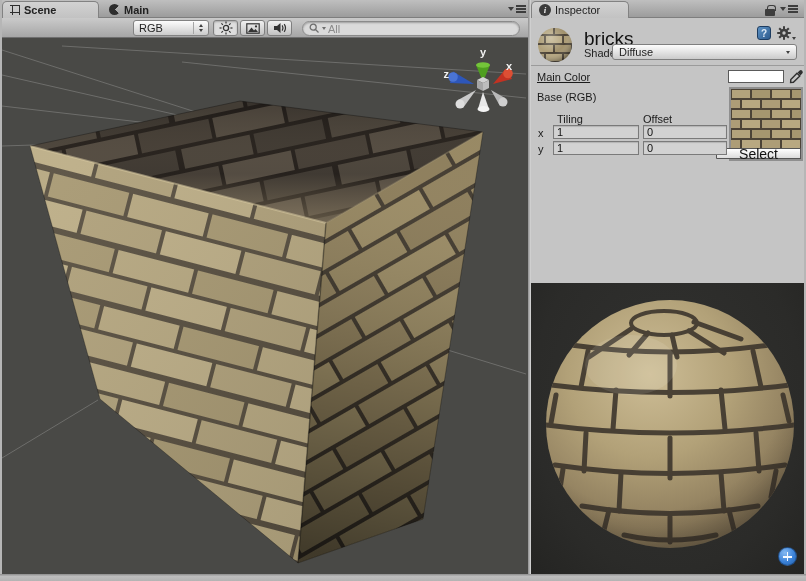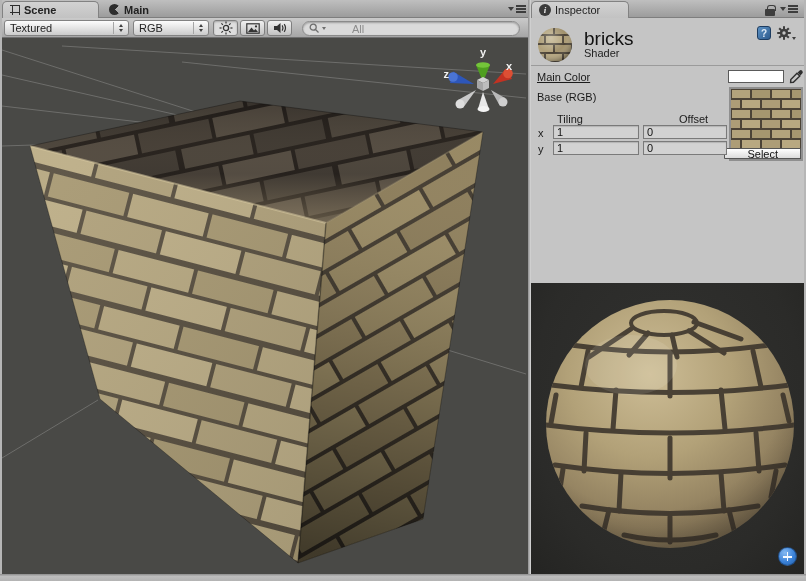--- a/index.html
+++ b/index.html
@@ -36,39 +36,39 @@
 
   
   .scene-toolbar { position:absolute; left:0; top:18px; width:526px; height:20px; background:linear-gradient(#cacaca,#a6a6a6); border-bottom:1px solid #6f6f6f; }
   .mini-dropdown { position:absolute; top:2px; height:16px; border:1px solid #828282; border-radius:3px; background:linear-gradient(#fdfdfd,#cbcbcb); display:flex; align-items:center; padding:0 5px; color:#222; cursor:pointer; }
   .updown { display:flex; flex-direction:column; gap:2px; align-items:center; margin-left:auto; padding-left:5px; border-left:1px solid #a5a5a5; height:12px; justify-content:center; }
   .tri-up-xs { width:0; height:0; border-left:2.5px solid transparent; border-right:2.5px solid transparent; border-bottom:3.5px solid #3f3f3f; }
   .tri-down-xs { width:0; height:0; border-left:2.5px solid transparent; border-right:2.5px solid transparent; border-top:3.5px solid #3f3f3f; }
   .tool-btn { position:absolute; top:2px; width:25px; height:16px; border:1px solid #7f7f7f; border-radius:3px; background:linear-gradient(#f0f0f0,#c2c2c2); display:flex; align-items:center; justify-content:center; cursor:pointer; }
   .tool-btn.pressed { background:#dedede; box-shadow:inset 0 1px 2px rgba(0,0,0,.25); }
   .search-pill { position:absolute; top:3px; left:300px; width:218px; height:15px; border:1px solid #8a8a8a; border-radius:8px; background:#dadada; box-shadow:inset 0 1px 2px rgba(0,0,0,.28); display:flex; align-items:center; padding:0 6px; gap:2px; }
-  .search-text { color:#8b8b8b;margin-left:24px; }
+  .search-text { color:#8b8b8b; }
 
   
   .viewport { position:absolute; left:0; top:38px; width:526px; height:536px; background:#494946; overflow:hidden; }
 
   
   .insp-body { position:absolute; left:0; top:18px; width:273px; height:246px; background:#c5c5c5; }
   .mat-name { position:absolute; left:53px; top:10px; font-size:19px; color:#111; }
   .shader-label { position:absolute; left:53px; top:29px; color:#222; }
   .shader-dropdown { position:absolute; left:81px; top:26px; width:185px; height:16px; border:1px solid #7f7f7f; border-radius:3px; background:linear-gradient(#fdfdfd,#cbcbcb); display:flex; align-items:center; padding:0 6px; color:#222; cursor:pointer; }
   .shader-dropdown .tri-down-xs { margin-left:auto; }
   .help-ic { position:absolute; left:226px; top:8px; width:14px; height:14px; border-radius:3px; background:linear-gradient(135deg,#5d92c4,#2d5b8e); border:1px solid #1d3c60; color:#dce9f5; font-weight:bold; font-size:10px; display:flex; align-items:center; justify-content:center; cursor:pointer; }
   .gear-wrap { position:absolute; left:246px; top:8px; width:20px; height:14px; display:flex; align-items:flex-end; cursor:pointer; }
   .header-divider { position:absolute; left:0; top:47px; width:273px; border-top:1px solid #9b9b9b; }
 
   .prop-label { position:absolute; color:#1a1a1a; }
   .color-swatch { position:absolute; left:197px; top:52px; width:56px; height:13px; background:#ffffff; border:1px solid #5a5a5a; cursor:pointer; }
   .thumb-box { position:absolute; left:198px; top:69px; width:74px; height:74px; border:2px solid #8f8f8f; box-shadow:0 0 0 1px #5f5f5f inset; cursor:pointer; }
-  .select-btn { position:absolute; right:0; bottom:0; height:11px; padding:0 22px; font-size:11px; line-height:10px; color:#111; background:linear-gradient(#ffffff,#dcdcdc); border:1px solid #565656; border-radius:2px 0 0 0; cursor:pointer; }
+  .select-btn { position:absolute; right:0; bottom:0; height:11px; padding:0 22px; font-size:14px; line-height:10px; color:#111; background:linear-gradient(#ffffff,#dcdcdc); border:1px solid #565656; border-radius:2px 0 0 0; cursor:pointer; }
   .field { position:absolute; height:14px; background:#d2d2d2; border:1px solid #7a7a7a; box-shadow:inset 0 1px 1px rgba(0,0,0,.15); padding:0 3px; line-height:12px; color:#111; cursor:text; }
 
   
   .preview-header { position:absolute; left:0; top:264px; width:273px; height:19px; background:linear-gradient(#616161,#474747); border-top:1px solid #8a8a8a; border-bottom:1px solid #2a2a2a; display:flex; align-items:center; }
   .preview-title { margin-left:6px; font-weight:bold; color:#e4e4e4; }
   .ph-btn { position:absolute; top:2px; width:21px; height:14px; border:1px solid #2f2f2f; border-radius:3px; background:linear-gradient(#6e6e6e,#4a4a4a); display:flex; align-items:center; justify-content:center; cursor:pointer; }
   .ball-glyph { width:10px; height:10px; border-radius:50%; background:radial-gradient(circle at 35% 30%, #eef2f8, #9aa5b8 55%, #5c6475 95%); }
   .lights-glyph { position:relative; width:14px; height:9px; }
   .lights-glyph .c1 { position:absolute; left:0; top:0; width:9px; height:9px; border-radius:50%; background:#e9d967; z-index:2; }
   .lights-glyph .c2 { position:absolute; right:0; top:0; width:9px; height:9px; border-radius:50%; background:#f2f2f2; z-index:1; }
@@ -93,27 +93,20 @@
         <span class="pac-ic"></span>
         <span class="tab-label">Main</span>
       </div>
       <div class="panel-menu" style="left:506px;">
         <span class="tri-down-s"></span>
         <span class="menu-bars"></span>
       </div>
     </div>
 
     <div class="scene-toolbar">
-      <div class="mini-dropdown" style="left:2px;width:125px;">
-        <span>Textured</span>
-        <span class="updown">
-            <span class="tri-up-xs"></span>
-            <span class="tri-down-xs"></span>
-          </span>
-      </div>
       <div class="mini-dropdown" style="left:131px;width:76px;">
         <span>RGB</span>
         <span class="updown">
             <span class="tri-up-xs"></span>
             <span class="tri-down-xs"></span>
           </span>
       </div>
 
       <div class="tool-btn pressed" style="left:211px;">
         <svg width="14" height="14" viewBox="0 0 14 14">
@@ -292,20 +285,24 @@
             <stop offset="0.5" stop-color="rgba(255,255,245,0)"></stop>
             <stop offset="0.85" stop-color="rgba(0,0,0,0.35)"></stop>
             <stop offset="1" stop-color="rgba(0,0,0,0.6)"></stop>
           </radialGradient>
         </defs>
         <circle cx="19" cy="19" r="17" fill="url(#miniBrick)"></circle>
         <circle cx="19" cy="19" r="17" fill="url(#ballShade)"></circle>
       </svg>
       <div class="mat-name">bricks</div>
       <div class="shader-label">Shader</div>
+      <div class="shader-dropdown">
+        <span>Diffuse</span>
+        <span class="tri-down-xs"></span>
+      </div>
       <div class="help-ic">?</div>
       <div class="gear-wrap">
         <svg width="14" height="14" viewBox="0 0 14 14">
           <g fill="#3d3d3d">
             <circle cx="7" cy="7" r="4.2"></circle>
             <g>
               <rect x="6" y="0.2" width="2" height="3"></rect>
                 <rect x="6" y="10.8" width="2" height="3"></rect>
               <rect x="0.2" y="6" width="3" height="2"></rect>
                 <rect x="10.8" y="6" width="3" height="2"></rect>
@@ -341,21 +338,21 @@
               <rect x="11" y="11" width="18" height="8" fill="#b8a881"></rect>
               <rect x="31" y="11" width="18" height="8" fill="#ad9d77"></rect>
             </pattern>
           </defs>
           <rect width="70" height="70" fill="url(#thumbBrick)"></rect>
         </svg>
         <span class="select-btn">Select</span>
       </div>
 
       <div class="prop-label" style="left:26px;top:95px;">Tiling</div>
-      <div class="prop-label" style="left:112px;top:95px;margin-left:36px;">Offset</div>
+      <div class="prop-label" style="left:112px;top:95px;">Offset</div>
 
       <div class="prop-label" style="left:7px;top:109px;">x</div>
       <div class="field" style="left:22px;top:107px;width:86px;">1</div>
       <div class="field" style="left:112px;top:107px;width:84px;">0</div>
 
       <div class="prop-label" style="left:7px;top:125px;">y</div>
       <div class="field" style="left:22px;top:123px;width:86px;">1</div>
       <div class="field" style="left:112px;top:123px;width:84px;">0</div>
     </div>
 

